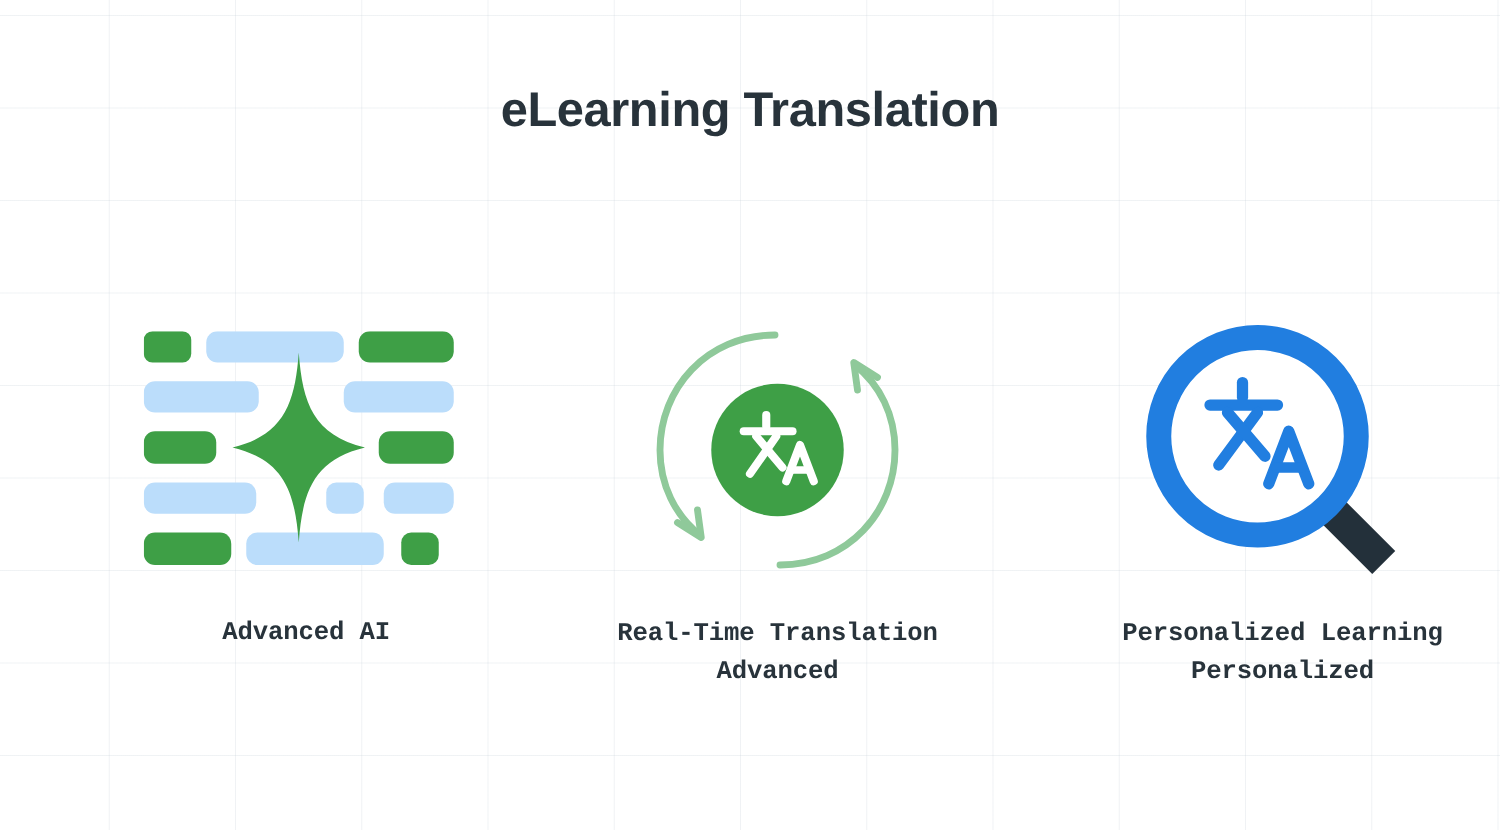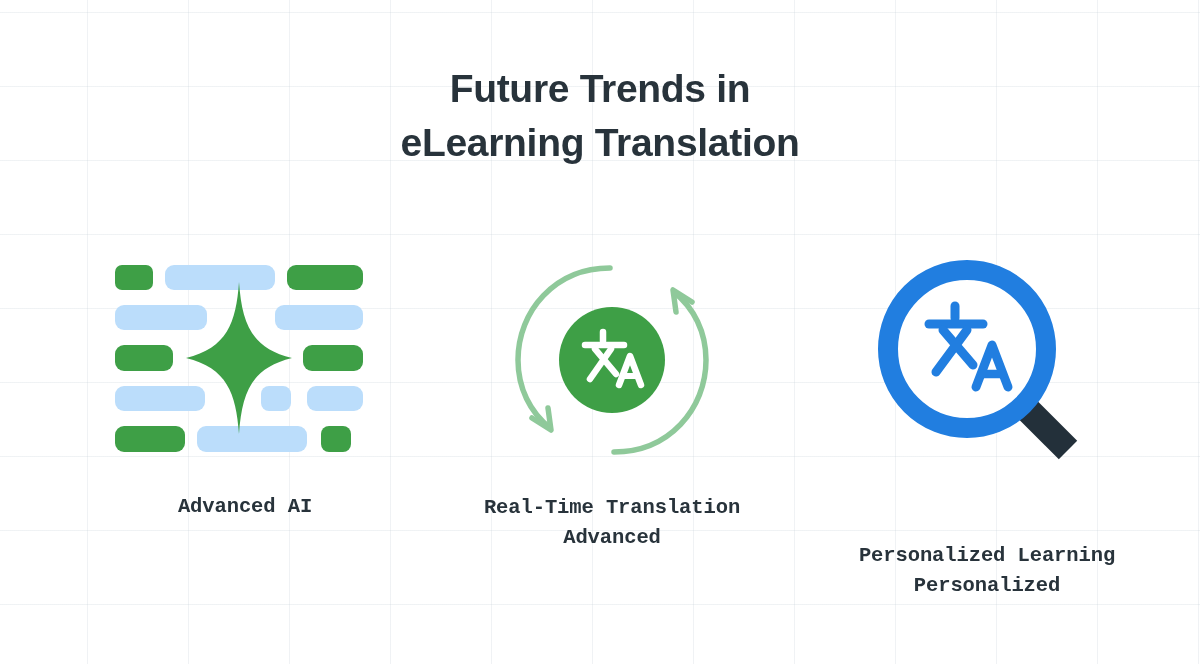--- a/index.html
+++ b/index.html
@@ -43,22 +43,22 @@
 
   
   .col {
     position:absolute;
     top:250px;
     display:flex;
     flex-direction:column;
     align-items:center;
   }
   #col-1 { left:85px;  width:320px; }
-  #col-2 { left:462px; width:300px; }
-  #col-3 { left:843px; width:288px;gap:48px; }
+  #col-2 { left:472px; width:300px; }
+  #col-3 { left:882px; width:288px; }
 
   .icon-wrap {
     position:relative;
     display:flex;
     align-items:center;
     justify-content:center;
   }
   #col-1 .icon-wrap { width:320px; height:220px; }
   #col-2 .icon-wrap { width:300px; height:220px; }
   #col-3 .icon-wrap { width:288px; height:220px; }
@@ -78,21 +78,20 @@
   .caption .ln { display:block; }
 </style>
 </head>
 <body>
 
 <div id="canvas">
 
   <div id="grid"></div>
 
   <h1 id="title">
-    <span class="ln">Future Trends in</span>
     <span class="ln">eLearning Translation</span>
   </h1>
 
   <div class="col" id="col-1">
     <div class="icon-wrap">
       <svg width="260" height="190" viewBox="0 0 260 190">
 
         <rect x="0" y="0" width="38" height="25" rx="7" fill="#3e9f46"></rect>
         <rect x="50" y="0" width="110" height="25" rx="9" fill="#bbddfb"></rect>
         <rect x="172" y="0" width="76" height="25" rx="9" fill="#3e9f46"></rect>

